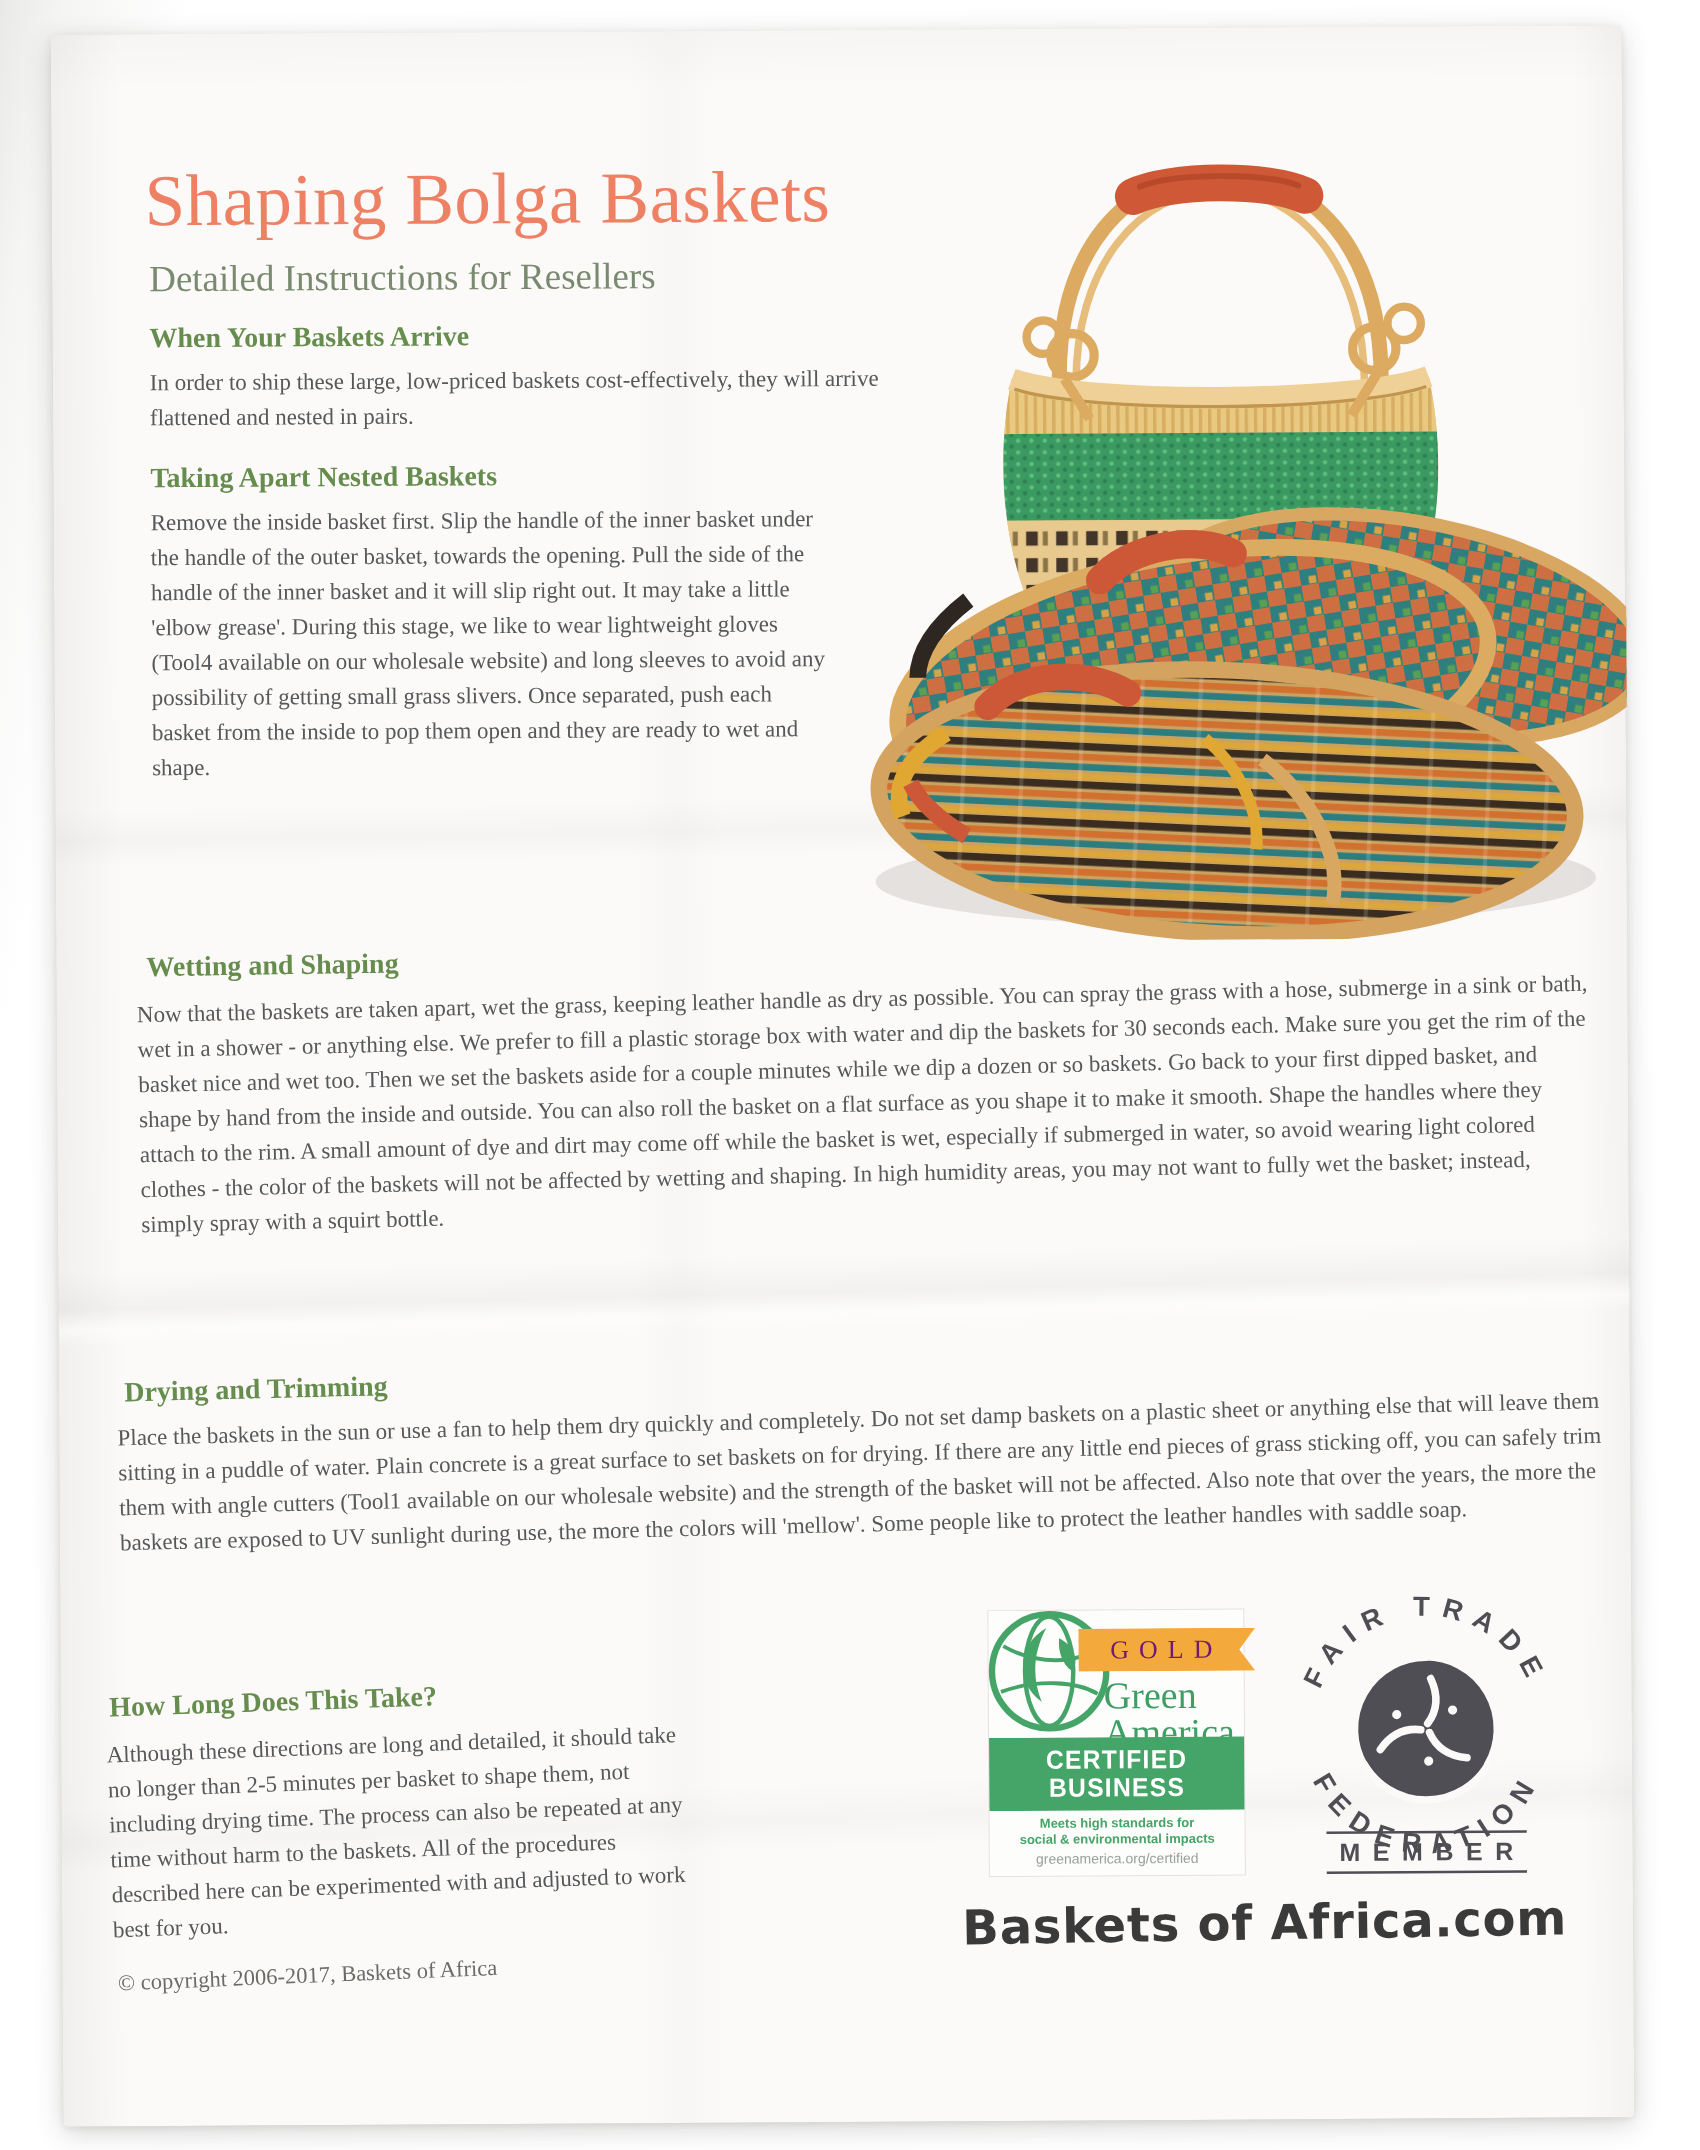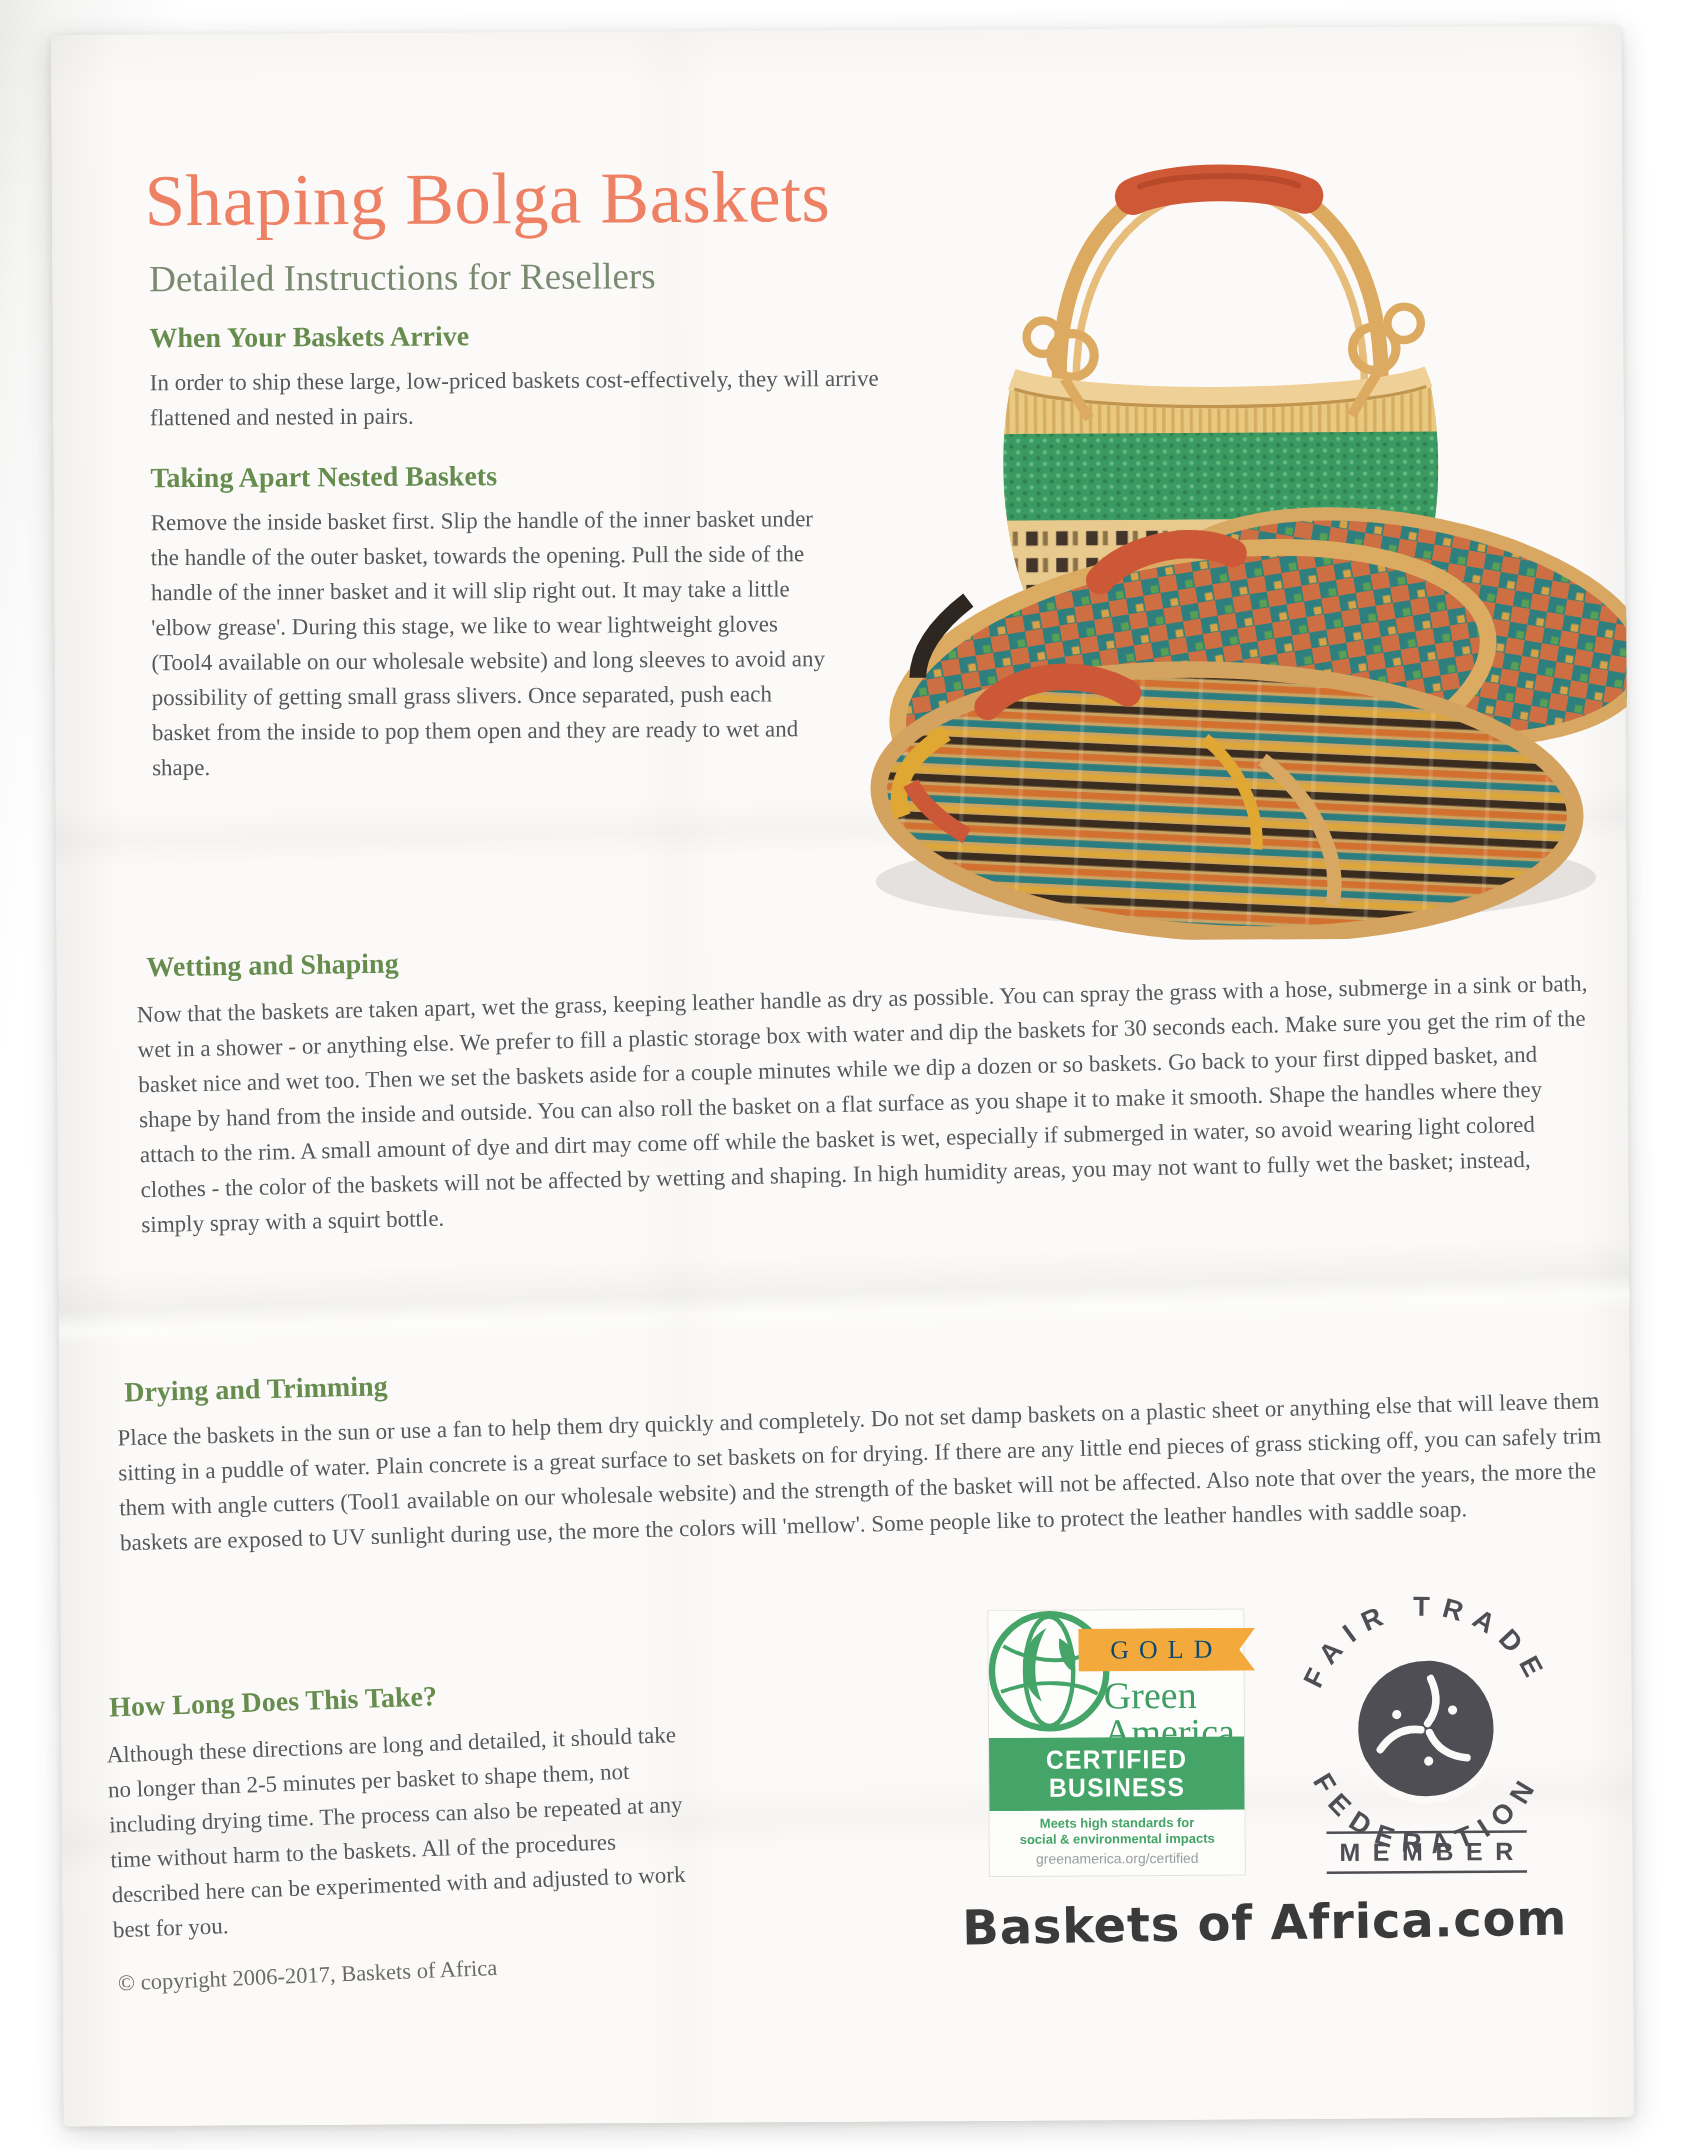--- a/index.html
+++ b/index.html
@@ -69,21 +69,21 @@
   .ga-badge{
     position:absolute;left:927px;top:1581px;width:255px;height:265px;
     background:#fdfdfc;border:0.8px solid #e4e2de;font-family:"Liberation Sans",sans-serif;
   }
   .ga-globe{position:absolute;left:-3.3px;top:-3.3px;width:127px;height:127px;}
   .ga-ribbon{
     position:absolute;right:-11.7px;top:18.3px;width:177px;height:43px;background:#f4a93c;
     clip-path:polygon(0 0,100% 0,91% 50%,100% 100%,0 100%);
     display:flex;align-items:center;justify-content:flex-start;padding-left:32px;box-sizing:border-box;
   }
-  .ga-ribbon span{font-family:"Liberation Serif",serif;color:#0c4a6e;font-size:26px;letter-spacing:10px;}
+  .ga-ribbon span{font-family:"Liberation Serif",serif;color:#701a75;font-size:26px;letter-spacing:10px;}
   .ga-name{position:absolute;left:115px;top:67px;font-family:"Liberation Serif",serif;color:#3f9e63;font-size:38px;line-height:0.98;}
   .ga-band{
     position:absolute;left:0;top:127px;width:100%;height:73px;background:#45a467;
     display:flex;flex-direction:column;align-items:center;justify-content:center;
   }
   .ga-band div{color:#fff;font-weight:bold;font-size:26px;line-height:1.05;letter-spacing:1.3px;transform:scaleX(0.95);}
   .ga-tagline{position:absolute;left:0;top:205px;width:100%;text-align:center;color:#45a467;font-weight:bold;font-size:13px;line-height:1.25;}
   .ga-url{position:absolute;left:0;top:240px;width:100%;text-align:center;color:#9aa09e;font-size:14px;}
 
   

